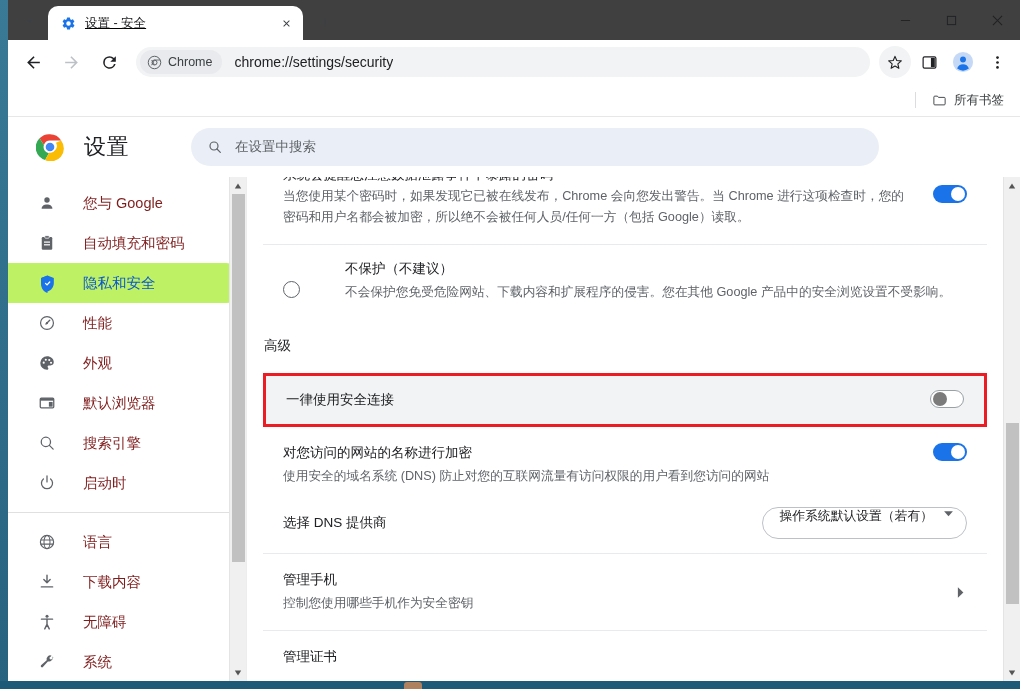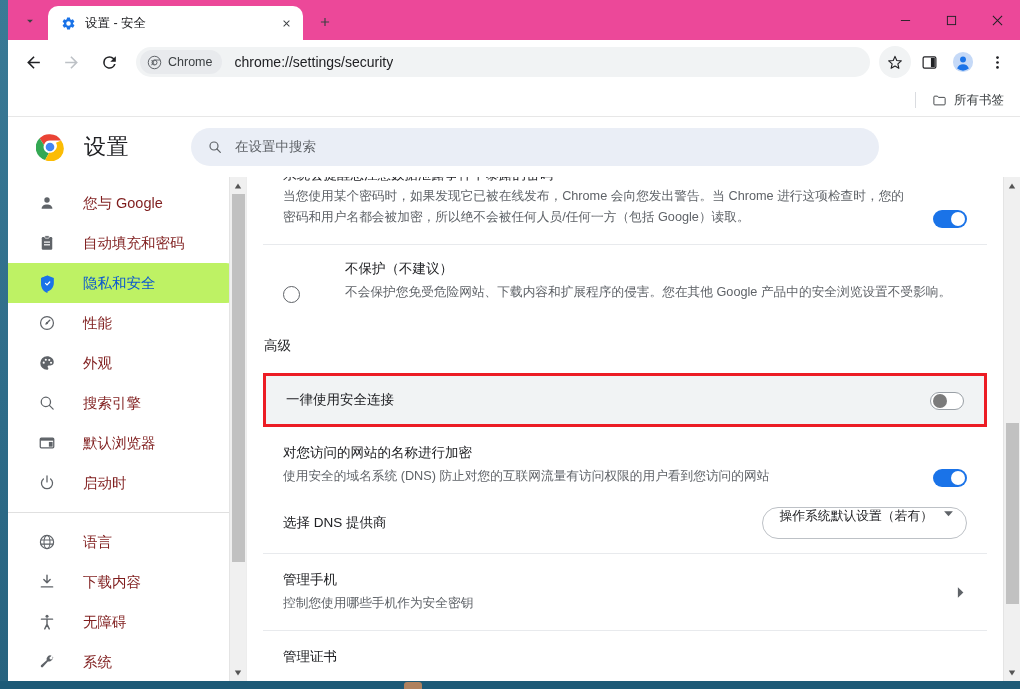--- a/index.html
+++ b/index.html
@@ -20,23 +20,23 @@
   #browser-window {
     position: absolute;
     left: 8px; top: 0; width: 1012px; height: 681px;
     background: #ffffff;
     display: flex; flex-direction: column;
     overflow: hidden;
   }
 
   
   #tabstrip {
-    height: 40px; background: #ec4899;
+    height: 40px; background: #404040;
     display: flex; align-items: flex-end;
-    position: relative; flex: none;
+    position: relative; flex: none; text-decoration: underline;
   }
   #tab-search-btn {
     width: 28px; height: 28px; margin: 0 4px 5px 8px;
     border-radius: 50%;
     display: flex; align-items: center; justify-content: center;
     flex: none;
   }
   .tab {
     height: 34px; width: 255px;
     background: #ffffff;
@@ -200,21 +200,21 @@
   }
   #content-inner {
     position: absolute; left: 0; right: 17px; top: 0;
     padding: 0;
   }
   .card {
     background: #ffffff;
     margin: 0 16px 0 16px;
   }
   .row {
-    display: flex; align-items: flex-end;
+    display: flex; align-items: flex-start;
     padding: 16px 20px 16px 20px;
     border-bottom: 1px solid #e8eaed;
   }
   .row-last { border-bottom: none; gap: 24px; }
   .row-text { flex: 1; min-width: 0; }
   .row-title { font-size: 13.5px; color: #202124; line-height: 20px; }
   .row-sub {
     font-size: 12.7px; color: #5f6368; line-height: 21px; margin-top: 3px;
   }
   .row-ctl { flex: none; display: flex; align-items: center; margin-left: 20px; }
@@ -480,36 +480,36 @@
               <circle cx="15" cy="7.9" r="1.4" fill="#fff"></circle>
               <circle cx="17.4" cy="11.6" r="1.4" fill="#fff"></circle>
             </svg>
           </span>
           <span class="nav-label">外观</span>
         </div>
 
         <div class="nav-item">
           <span class="nav-icon">
             <svg width="18" height="18" viewBox="0 0 24 24">
-              <circle cx="10.5" cy="10.5" r="6.2" fill="none" stroke="#5f6368" stroke-width="1.7"></circle>
-              <path d="M15.2 15.2l5 5" stroke="#5f6368" stroke-width="1.7" stroke-linecap="round"></path>
-            </svg>
-          </span>
-          <span class="nav-label">搜索引擎</span>
-        </div>
-
-        <div class="nav-item">
-          <span class="nav-icon">
-            <svg width="18" height="18" viewBox="0 0 24 24">
               <rect x="3" y="5.5" width="18" height="13" rx="1.4" fill="none" stroke="#5f6368" stroke-width="1.7"></rect>
               <rect x="3" y="5.5" width="18" height="3.4" fill="#5f6368"></rect>
               <rect x="14.5" y="10.6" width="5" height="6.3" fill="#5f6368"></rect>
             </svg>
           </span>
           <span class="nav-label">默认浏览器</span>
+        </div>
+
+        <div class="nav-item">
+          <span class="nav-icon">
+            <svg width="18" height="18" viewBox="0 0 24 24">
+              <circle cx="10.5" cy="10.5" r="6.2" fill="none" stroke="#5f6368" stroke-width="1.7"></circle>
+              <path d="M15.2 15.2l5 5" stroke="#5f6368" stroke-width="1.7" stroke-linecap="round"></path>
+            </svg>
+          </span>
+          <span class="nav-label">搜索引擎</span>
         </div>
 
         <div class="nav-item">
           <span class="nav-icon">
             <svg width="18" height="18" viewBox="0 0 24 24">
               <path d="M7.2 6.6a7.4 7.4 0 1 0 9.6 0" fill="none" stroke="#5f6368" stroke-width="1.7" stroke-linecap="round"></path>
               <path d="M12 2.6v8" stroke="#5f6368" stroke-width="1.7" stroke-linecap="round"></path>
             </svg>
           </span>
           <span class="nav-label">启动时</span>

